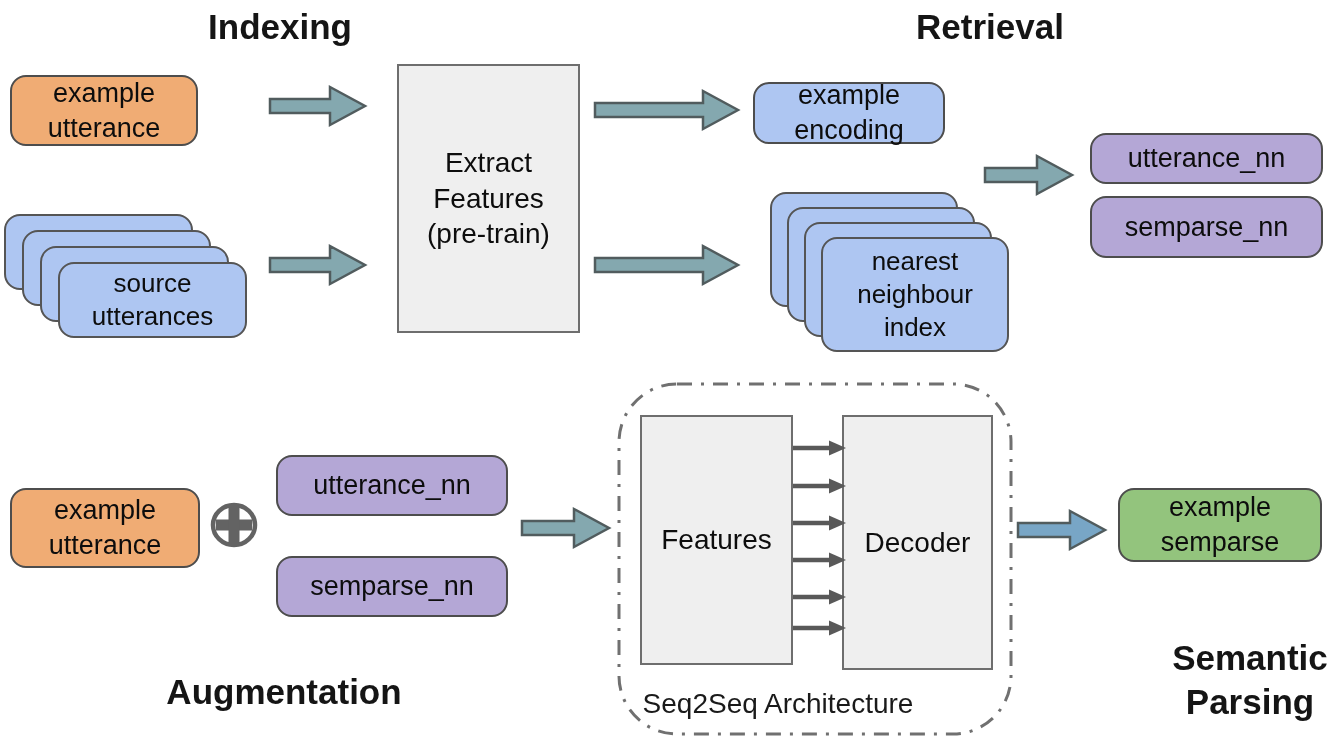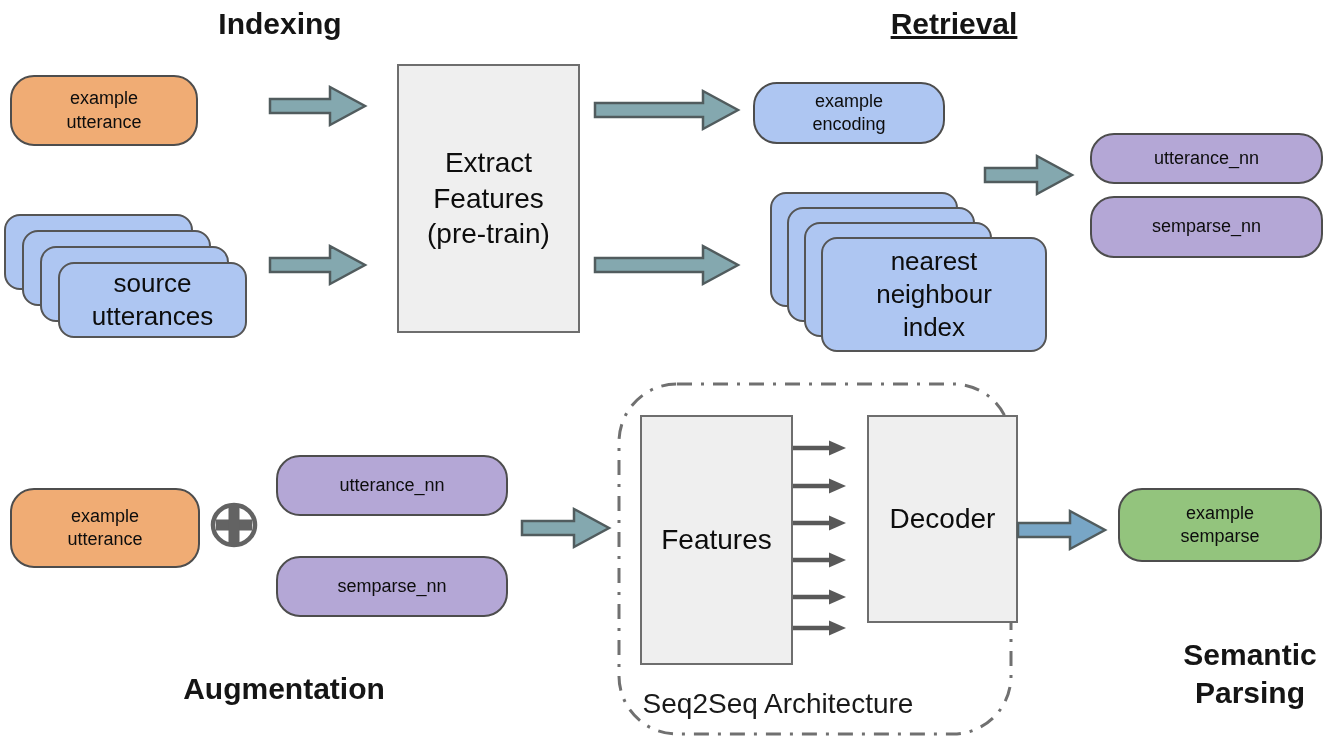--- a/index.html
+++ b/index.html
@@ -1,44 +1,44 @@
 <!DOCTYPE html>
 <html><head>
 <meta charset="utf-8">
 <style>
   html,body{margin:0;padding:0;background:#fff;}
   .canvas{
     position:relative;width:1336px;height:748px;background:#fff;overflow:hidden;
     font-family:"Liberation Sans","DejaVu Sans",sans-serif;color:#111;
   }
   .title{
-    position:absolute;font-size:30px;font-weight:700;color:#151515;
+    position:absolute;font-size:35px;font-weight:700;color:#151515;
     text-align:center;white-space:pre-line;line-height:1.25;
   }
   .node{
-    position:absolute;border:2px solid #4d4d4d;border-radius:24px;
+    position:absolute;border:2px solid #4d4d4d;border-radius:16px;
     display:flex;align-items:center;justify-content:center;text-align:center;
-    font-size:18px;line-height:1.28;white-space:pre-line;color:#0d0d0d;
+    font-size:27px;line-height:1.28;white-space:pre-line;color:#0d0d0d;
     box-sizing:border-box;
   }
   .process{border-radius:0;border-color:#6e6e6e;font-size:28px;}
   .stack-layer{position:absolute;border:2px solid #555;border-radius:16px;box-sizing:border-box;}
   .stackfront{border-radius:16px;font-size:26px;}
   .arrow{position:absolute;}
   .caption{
     position:absolute;font-size:28px;color:#1a1a1a;text-align:center;
   }
 </style>
 </head>
 <body>
 
 <div class="canvas">
 
   <div class="title" style="left:150px;top:5px;width:260px;">Indexing</div>
-  <div class="title" style="left:824px;top:5px;width:260px;text-decoration:underline;">Retrieval</div>
+  <div class="title" style="left:860px;top:5px;width:260px;">Retrieval</div>
   <div class="title" style="left:154px;top:670px;width:260px;">Augmentation</div>
   <div class="title" style="left:1140px;top:636px;width:220px;">Semantic
 Parsing</div>
 
   <div class="node" style="left: 10px; top: 75px; width: 188px; height: 71px; background-color: rgb(240, 172, 116);">example
 utterance</div>
 
   <div class="stack-layer" style="left: 4px; top: 214px; width: 189px; height: 76px; background-color: rgb(174, 198, 242);"></div>
   <div class="stack-layer" style="left: 22px; top: 230px; width: 189px; height: 76px; background-color: rgb(174, 198, 242);"></div>
   <div class="stack-layer" style="left: 40px; top: 246px; width: 189px; height: 76px; background-color: rgb(174, 198, 242);"></div>
@@ -48,21 +48,21 @@
   <div class="node process" style="left: 397px; top: 64px; width: 183px; height: 269px; background-color: rgb(239, 239, 239);">Extract
 Features
 (pre-train)</div>
 
   <div class="node" style="left: 753px; top: 82px; width: 192px; height: 62px; background-color: rgb(174, 198, 242);">example
 encoding</div>
 
   <div class="stack-layer" style="left: 770px; top: 192px; width: 188px; height: 115px; background-color: rgb(174, 198, 242);"></div>
   <div class="stack-layer" style="left: 787px; top: 207px; width: 188px; height: 115px; background-color: rgb(174, 198, 242);"></div>
   <div class="stack-layer" style="left: 804px; top: 222px; width: 188px; height: 115px; background-color: rgb(174, 198, 242);"></div>
-  <div class="node stackfront" style="left: 821px; top: 237px; width: 226px; height: 115px; border-color: rgb(85, 85, 85); background-color: rgb(174, 198, 242);">nearest
+  <div class="node stackfront" style="left: 821px; top: 237px; width: 188px; height: 115px; border-color: rgb(85, 85, 85); background-color: rgb(174, 198, 242);">nearest
 neighbour
 index</div>
 
   <div class="node" style="left: 1090px; top: 133px; width: 233px; height: 51px; background-color: rgb(180, 167, 214);">utterance_nn</div>
   <div class="node" style="left: 1090px; top: 196px; width: 233px; height: 62px; background-color: rgb(180, 167, 214);">semparse_nn</div>
 
   <div class="node" style="left: 10px; top: 488px; width: 190px; height: 80px; background-color: rgb(240, 172, 116);">example
 utterance</div>
 
   <div class="node" style="left: 276px; top: 455px; width: 232px; height: 61px; background-color: rgb(180, 167, 214);">utterance_nn</div>
@@ -72,21 +72,21 @@
     <ellipse cx="24" cy="23" rx="21" ry="20" fill="#ffffff" stroke="#636363" stroke-width="4.5"></ellipse>
     <rect x="6" y="17.5" width="36" height="11" fill="#636363"></rect>
     <rect x="18.5" y="5" width="11" height="36" fill="#636363"></rect>
   </svg>
 
   <svg class="arrow" style="left:616px;top:381px;" width="398" height="356" viewBox="0 0 398 356">
     <rect x="3" y="3" width="392" height="350" rx="58" fill="none" stroke="#707070" stroke-width="3" stroke-dasharray="15 9 3 9"></rect>
   </svg>
 
   <div class="node process" style="left: 640px; top: 415px; width: 153px; height: 250px; background-color: rgb(239, 239, 239);">Features</div>
-  <div class="node process" style="left: 842px; top: 415px; width: 151px; height: 208px; background-color: rgb(239, 239, 239); margin-left: 25px;">Decoder</div>
+  <div class="node process" style="left: 842px; top: 415px; width: 151px; height: 255px; background-color: rgb(239, 239, 239);">Decoder</div>
 
   <div class="caption" style="left:582px;top:688px;width:392px;">Seq2Seq Architecture</div>
 
   <div class="node" style="left: 1118px; top: 488px; width: 204px; height: 74px; background-color: rgb(147, 196, 125);">example
 semparse</div>
 
   <svg class="arrow" style="left:268px;top:84px;" width="100" height="44" viewBox="0 0 100 44">
     <polygon points="2,15 62,15 62,3 97,22 62,41 62,29 2,29" stroke="#515c5e" stroke-width="2.5" fill="#84A8AF"></polygon>
   </svg>
   <svg class="arrow" style="left:268px;top:243px;" width="100" height="44" viewBox="0 0 100 44">

